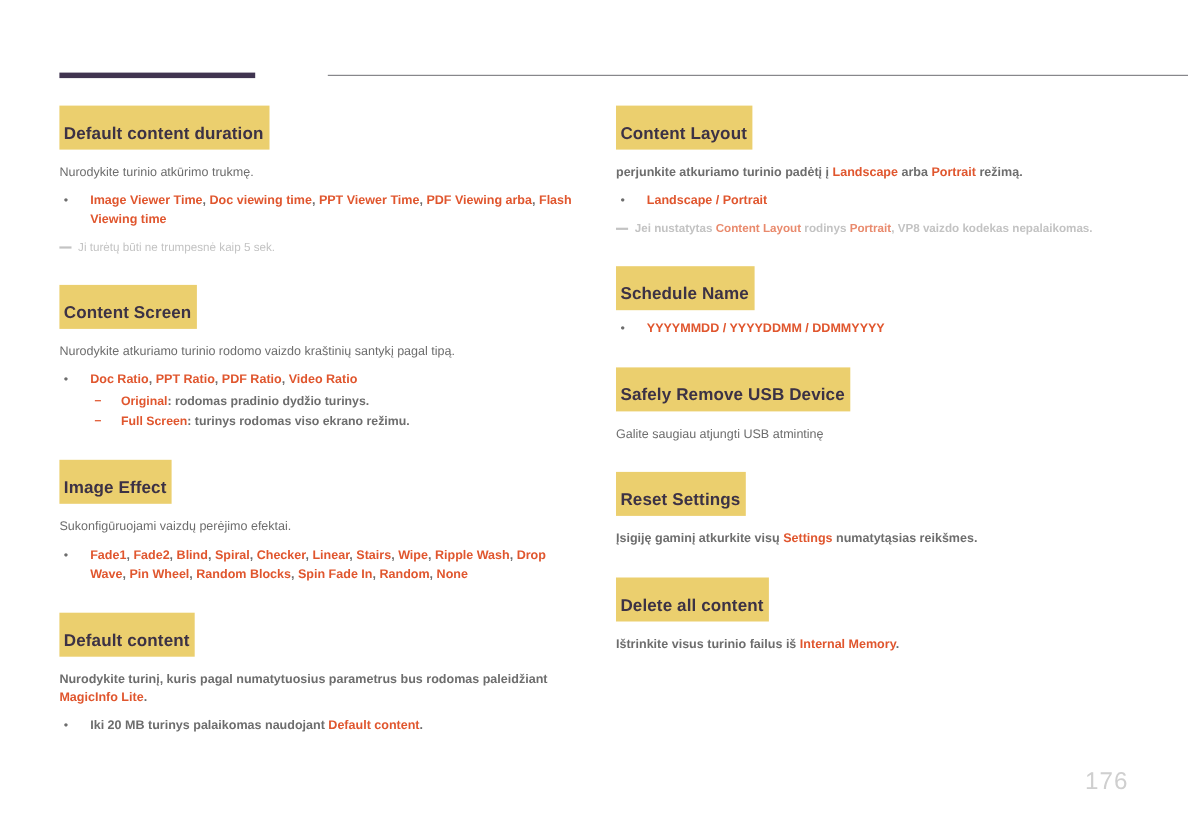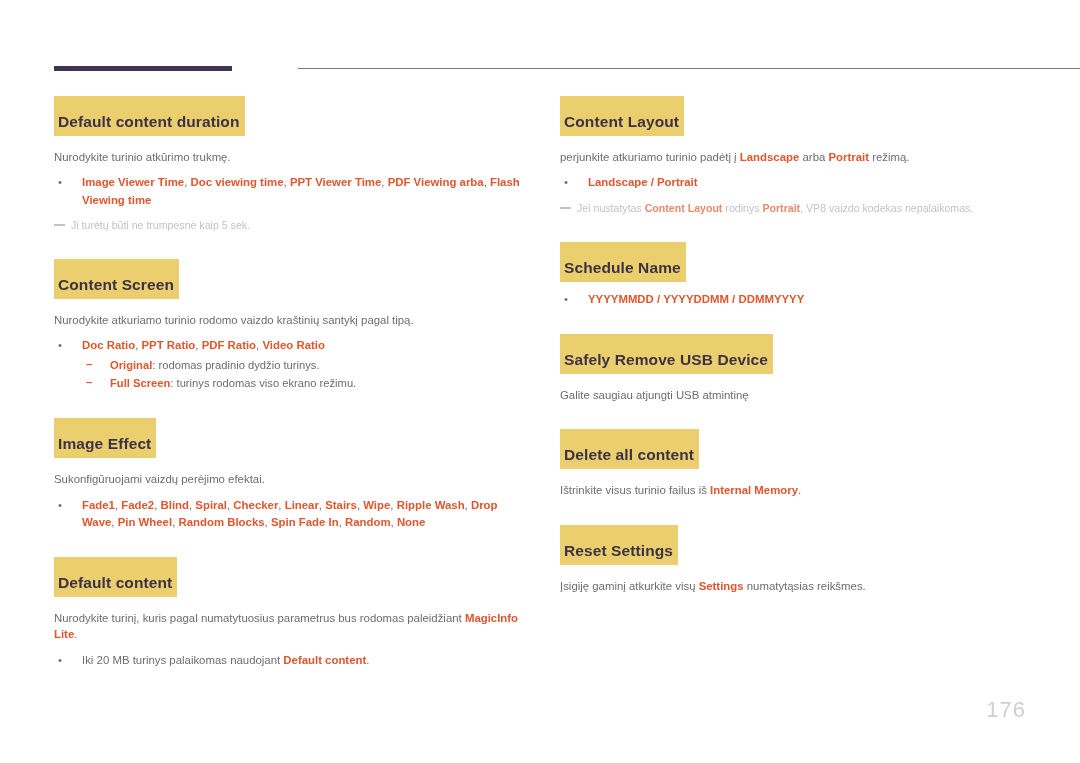--- a/index.html
+++ b/index.html
@@ -144,21 +144,21 @@
   .note b, .note .acc {
     color: #e98a6d;
     font-weight: bold;
   }
 
   
   .acc {
     color: #e0562e;
     font-weight: bold;
   }
-  .dim { color: #6d6d6d; font-weight: normal; }
+  .dim { color: #6d6d6d; font-weight: bold; }
 
   
   .pageno {
     position: absolute;
     right: 54px;
     bottom: 40px;
     font-size: 22px;
     color: #cfcfcf;
     letter-spacing: 1px;
   }
@@ -223,24 +223,24 @@
         <h2 class="sec"><span class="hl">Schedule Name</span></h2>
         <ul class="b1">
           <li><span class="mk">•</span><span><span class="acc">YYYYMMDD</span><span class="acc"> / </span><span class="acc">YYYYDDMM</span><span class="acc"> / </span><span class="acc">DDMMYYYY</span></span></li>
         </ul>
       </div>
       <div class="gap-sec">
         <h2 class="sec"><span class="hl">Safely Remove USB Device</span></h2>
         <p class="body">Galite saugiau atjungti USB atmintinę</p>
       </div>
       <div class="gap-sec">
+        <h2 class="sec"><span class="hl">Reset Settings</span></h2>
+        <p class="body"><span class="dim">Įsigiję gaminį atkurkite visų </span><span class="acc">Settings</span><span class="dim"> numatytąsias reikšmes.</span></p>
+      </div>
+      <div class="gap-sec">
         <h2 class="sec"><span class="hl">Delete all content</span></h2>
         <p class="body"><span class="dim">Ištrinkite visus turinio failus iš </span><span class="acc">Internal Memory</span><span class="dim">.</span></p>
       </div>
-      <div class="gap-sec">
-        <h2 class="sec"><span class="hl">Reset Settings</span></h2>
-        <p class="body"><span class="dim">Įsigiję gaminį atkurkite visų </span><span class="acc">Settings</span><span class="dim"> numatytąsias reikšmes.</span></p>
-      </div>
     </div>
 
   <div class="pageno">176</div>
 
 </div>
 
 </body></html>

